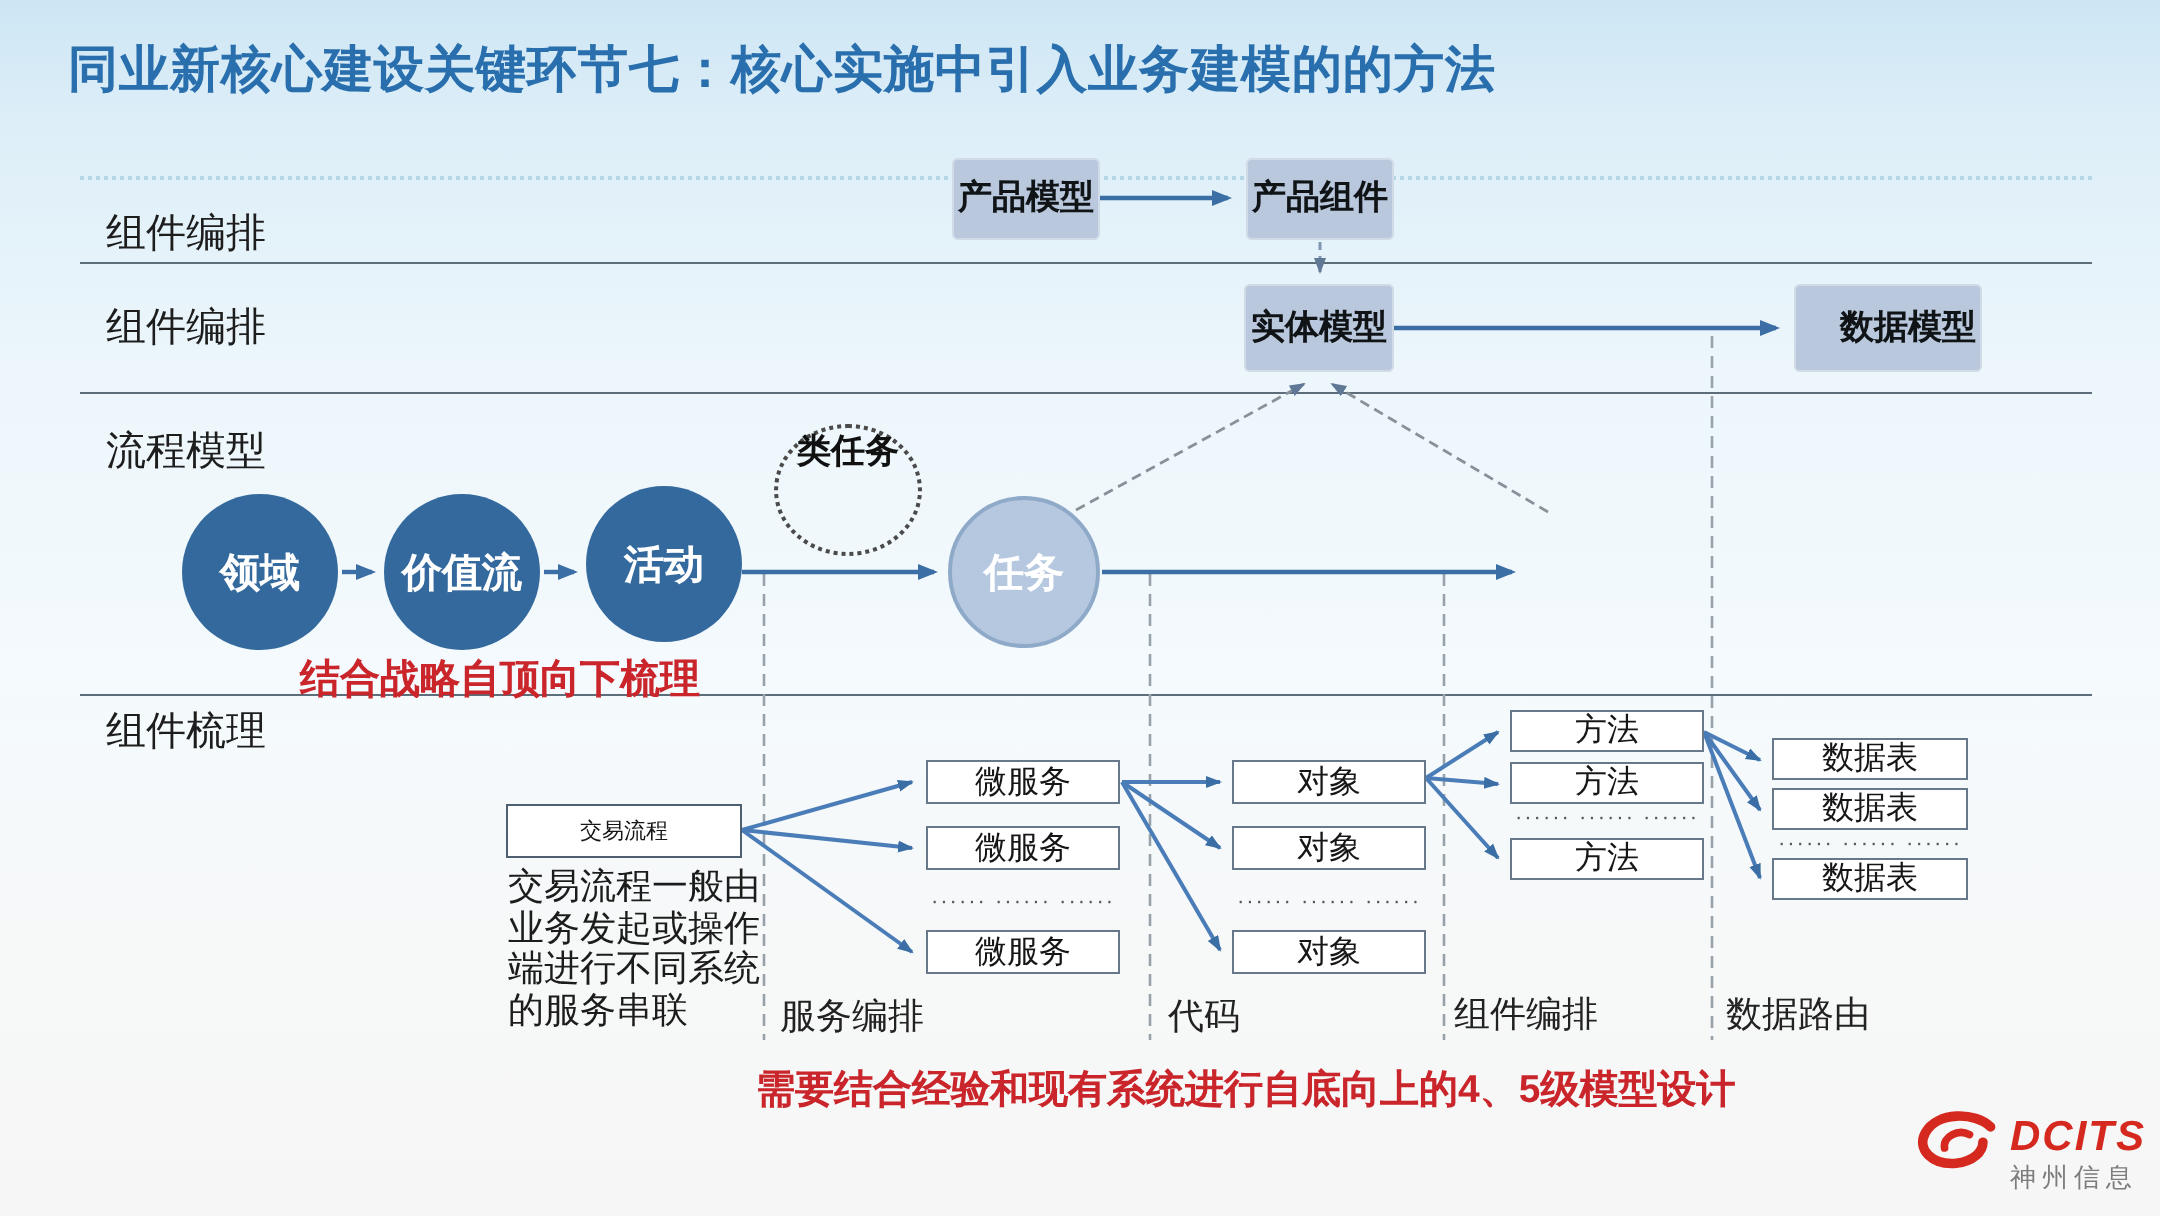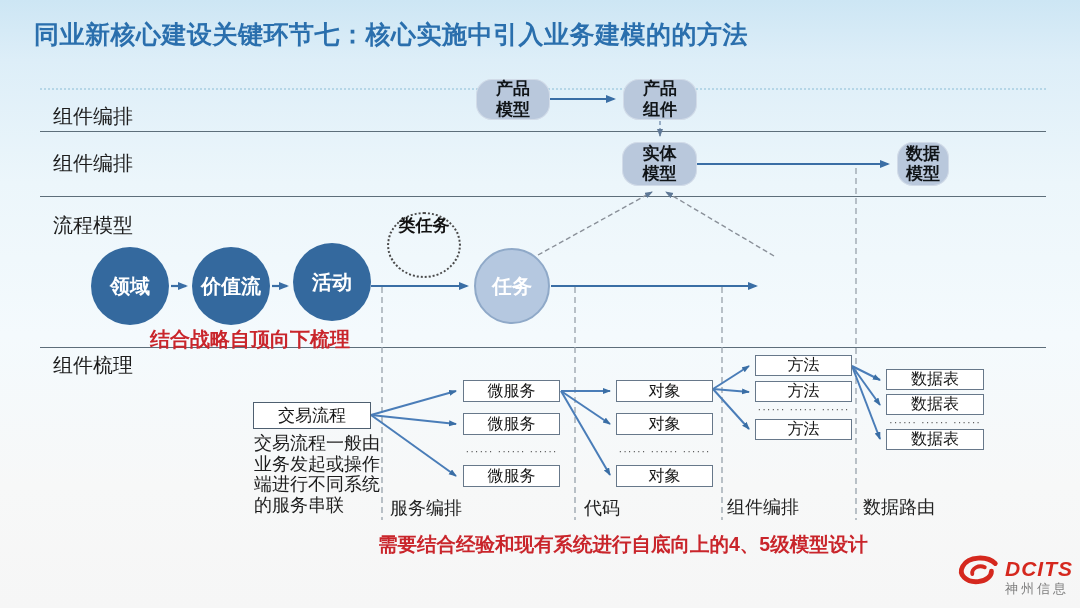--- a/index.html
+++ b/index.html
@@ -8,33 +8,33 @@
         background:linear-gradient(180deg,#cde6f4 0%,#ddeef8 10%,#ecf6fb 30%,#f4fafd 55%,#f7f8f8 80%,#f6f6f6 100%);}
   .abs{position:absolute;}
   
   .title{left:34px;top:18px;font-size:25px;font-weight:bold;color:#2a6fad;letter-spacing:0.5px;}
   
   .lane-label{font-size:20px;color:#1d1d1d;}
   
   .lane-line{left:40px;width:1006px;height:0;border-top:1px solid #5d6e7a;}
   .dotted-top{left:40px;width:1006px;height:0;border-top:2px dotted #b5d6e7;}
   
-  .bnode{background:#b9c8dc;border-radius:16px;color:#101417;font-weight:bold;font-size:17px;
-         line-height:1.18;display:flex;flex-direction:column;align-items:center;justify-content:center;
+  .bnode{background:#b9c8dc;border-radius:3px;color:#101417;font-weight:bold;font-size:17px;
+         line-height:1.18;display:flex;flex-direction:row;align-items:center;justify-content:center;
          box-shadow:0 0 0 1px rgba(255,255,255,0.35) inset;}
   
   .circle{border-radius:50%;display:flex;align-items:center;justify-content:center;
           color:#fff;font-weight:bold;font-size:20px;}
   .dark-circle{width:78px;height:78px;background:#34699e;}
   .light-circle{width:76px;height:76px;background:#b5c8e0;border:2px solid #8fa9c8;box-sizing:border-box;}
   .dashed-circle{width:74px;height:66px;border:2px dotted #4a4a4a;border-radius:50%;
                  display:flex;justify-content:center;
                  color:#111;font-weight:bold;font-size:17px;background:transparent;box-sizing:border-box;}
   
-  .wbox{background:#fff;border:1px solid #67788a;color:#161616;font-size:17px;
+  .wbox{background:#fff;border:1px solid #67788a;color:#161616;font-size:11px;
         display:flex;align-items:center;justify-content:center;box-sizing:border-box;}
   .trade{width:118px;height:27px;border-color:#4e5f70;}
   .sbox{width:97px;height:22px;font-size:16px;}
   .dots{font-size:11px;color:#555;text-align:center;letter-spacing:1px;white-space:nowrap;}
   
   .red{color:#c9252b;font-weight:bold;}
   .desc{width:133px;font-size:18px;line-height:1.14;color:#1c1c1c;}
   .region{font-size:18px;color:#222;}
   
   .brand{font-size:21px;font-weight:bold;font-style:italic;color:#d5281e;letter-spacing:1px;line-height:1;}
@@ -121,21 +121,21 @@
   </div>
   <div class="abs bnode" style="left:623px;top:79px;width:74px;height:41px;">
     <span>产品</span>
     <span>组件</span>
   </div>
 
   <div class="abs bnode" style="left:622px;top:142px;width:75px;height:44px;">
     <span>实体</span>
     <span>模型</span>
   </div>
-  <div class="abs bnode" style="left:897px;top:142px;width:52px;height:44px;">
+  <div class="abs bnode" style="left:897px;top:142px;width:74px;height:44px;padding-left:20px;">
     <span>数据</span>
     <span>模型</span>
   </div>
 
   <div class="abs circle dark-circle" style="left:91px;top:247px;">
     <span>领域</span>
   </div>
   <div class="abs circle dark-circle" style="left:192px;top:247px;">
     <span>价值流</span>
   </div>

